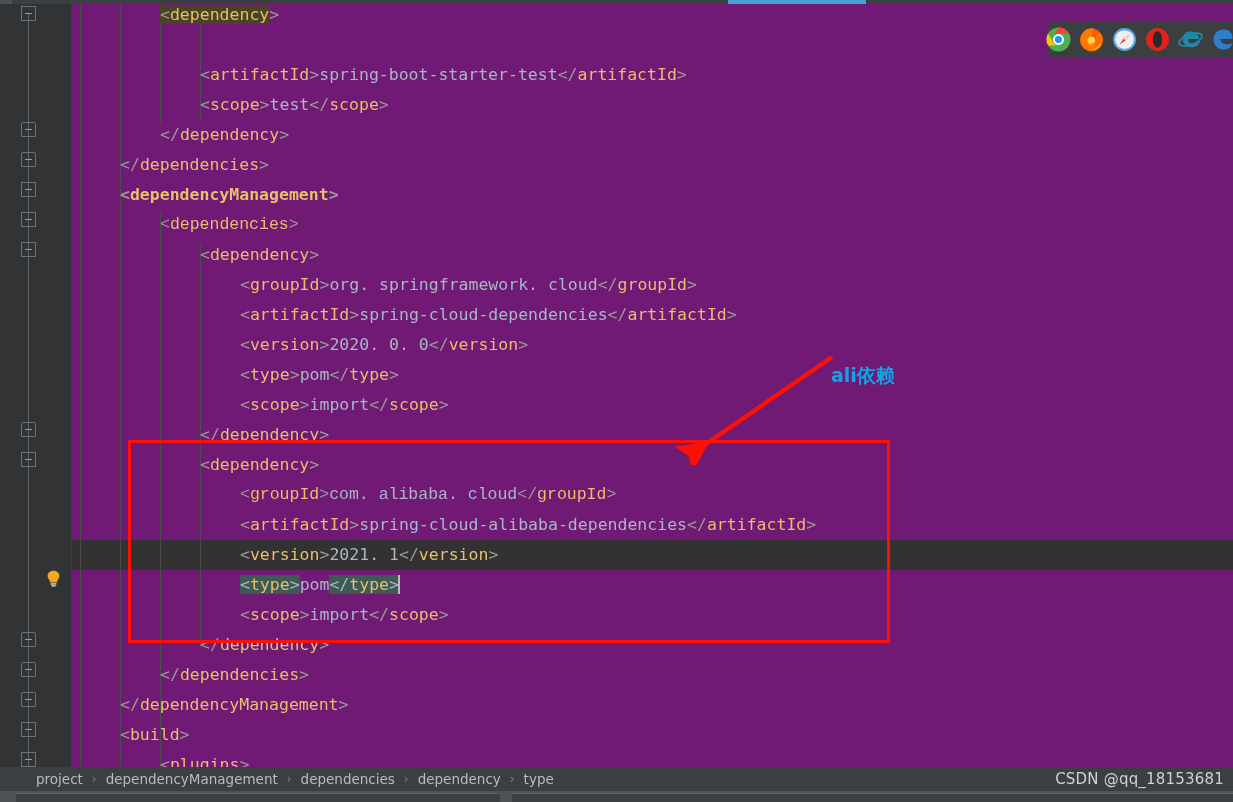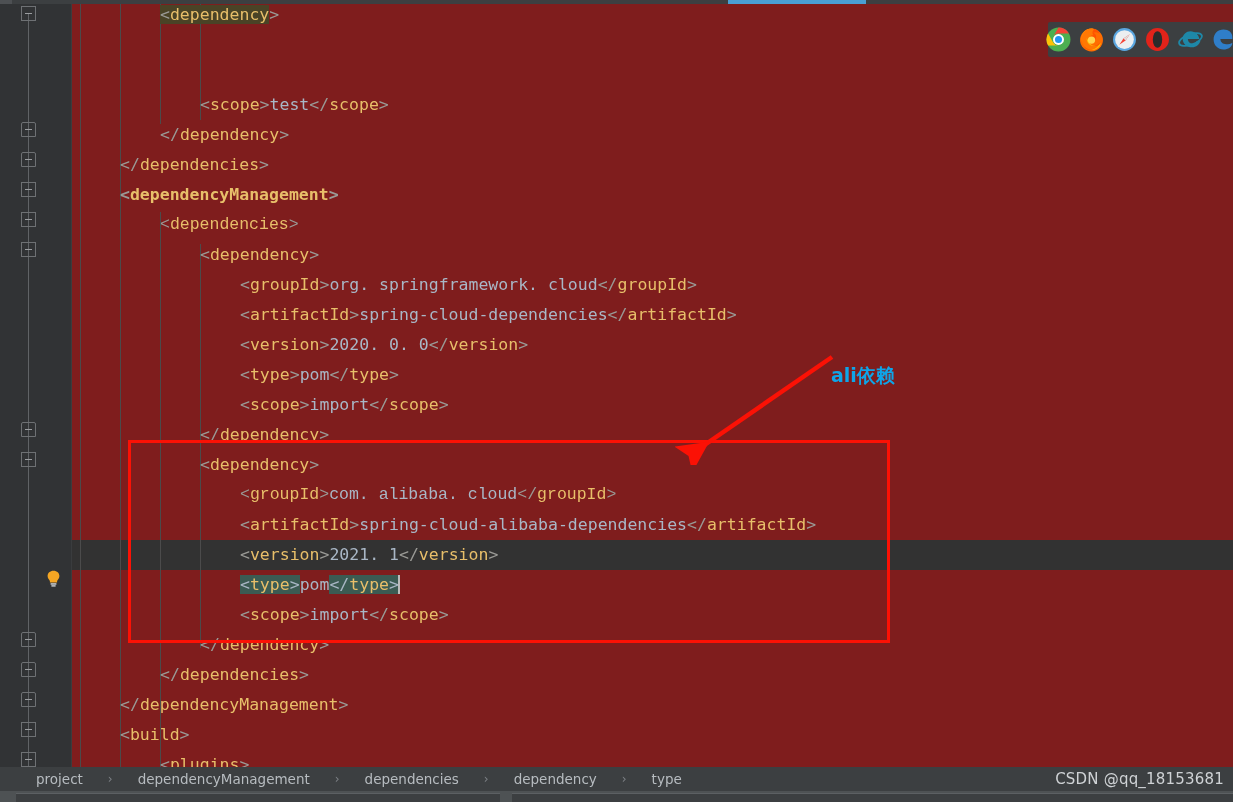--- a/index.html
+++ b/index.html
@@ -66,21 +66,21 @@
     background: transparent;
   }
 
   .bulb {
     position: absolute; left: 46px; width: 15px; height: 17px;
   }
 
   
   .editor {
     position: absolute; left: 72px; top: 4px; width: 1161px; height: 763px;
-    background: #7f1d1d;
+    background: #701a75;
     overflow: hidden;
   }
   .current-line {
     position: absolute; left: 0; width: 1161px; height: 30px;
     background: #323232;
   }
   .indent-guide {
     position: absolute; width: 1px; background: #4b4b4b;
   }
   .code-line {
@@ -133,21 +133,21 @@
 
   
   .breadcrumb {
     position: absolute; left: 0; top: 767px; width: 1233px; height: 24px;
     background: #3c3f41;
     display: flex; align-items: center;
     padding-left: 34px;
     font-family: "DejaVu Sans", sans-serif;
     font-size: 13.5px;
     color: #b7bcc0;
-    gap: 16px;
+    gap: 0px;
   }
   .crumb { padding: 0 2px; cursor: default; }
   .crumb-sep { color: #7d8186; padding: 0 7px; font-size: 12px; }
 
   .watermark {
     position: absolute; right: 9px; top: 767px; height: 24px;
     display: flex; align-items: center;
     font-family: "DejaVu Sans", sans-serif;
     font-size: 15px;
     color: #cfd2d5;
@@ -200,20 +200,21 @@
 
   <div class="editor" id="editor">
       <div class="current-line" style="top: 536px;"></div>
       <div class="indent-guide" style="left: 8px; top: 0px; height: 763px;"></div>
       <div class="indent-guide" style="left: 48px; top: 0px; height: 763px;"></div>
       <div class="indent-guide" style="left: 88px; top: 0px; height: 120px;"></div>
       <div class="indent-guide" style="left: 88px; top: 208px; height: 555px;"></div>
       <div class="indent-guide" style="left: 128px; top: 240px; height: 404px;"></div>
       <div class="indent-guide" style="left: 128px; top: 0px; height: 116px;"></div>
       <div class="code-line" style="top: -4px; padding-left: 88px;"><span class="br hl-ident">&lt;</span><span class="tg hl-ident">dependency</span><span class="br">&gt;</span></div>
+      <div class="code-line" style="top: 56px; padding-left: 128px;"><span class="br">&lt;</span><span class="tg">artifactId</span><span class="br">&gt;</span><span class="tx">spring-boot-starter-test</span><span class="br">&lt;/</span><span class="tg">artifactId</span><span class="br">&gt;</span></div>
       <div class="code-line" style="top: 86px; padding-left: 128px;"><span class="br">&lt;</span><span class="tg">scope</span><span class="br">&gt;</span><span class="tx">test</span><span class="br">&lt;/</span><span class="tg">scope</span><span class="br">&gt;</span></div>
       <div class="code-line" style="top: 116px; padding-left: 88px;"><span class="br">&lt;/</span><span class="tg">dependency</span><span class="br">&gt;</span></div>
       <div class="code-line" style="top: 146px; padding-left: 48px;"><span class="br">&lt;/</span><span class="tg">dependencies</span><span class="br">&gt;</span></div>
       <div class="code-line" style="top: 176px; padding-left: 48px; font-weight: bold;"><span class="br">&lt;</span><span class="tg">dependencyManagement</span><span class="br">&gt;</span></div>
       <div class="code-line" style="top: 206px; padding-left: 88px; font-family: Liberation Mono, monospace;"><span class="br">&lt;</span><span class="tg">dependencies</span><span class="br">&gt;</span></div>
       <div class="code-line" style="top: 236px; padding-left: 128px;"><span class="br">&lt;</span><span class="tg">dependency</span><span class="br">&gt;</span></div>
       <div class="code-line" style="top: 266px; padding-left: 168px;"><span class="br">&lt;</span><span class="tg">groupId</span><span class="br">&gt;</span><span class="tx">org. springframework. cloud</span><span class="br">&lt;/</span><span class="tg">groupId</span><span class="br">&gt;</span></div>
       <div class="code-line" style="top: 296px; padding-left: 168px;"><span class="br">&lt;</span><span class="tg">artifactId</span><span class="br">&gt;</span><span class="tx">spring-cloud-dependencies</span><span class="br">&lt;/</span><span class="tg">artifactId</span><span class="br">&gt;</span></div>
       <div class="code-line" style="top: 326px; padding-left: 168px;"><span class="br">&lt;</span><span class="tg">version</span><span class="br">&gt;</span><span class="tx">2020. 0. 0</span><span class="br">&lt;/</span><span class="tg">version</span><span class="br">&gt;</span></div>
       <div class="code-line" style="top: 356px; padding-left: 168px;"><span class="br">&lt;</span><span class="tg">type</span><span class="br">&gt;</span><span class="tx">pom</span><span class="br">&lt;/</span><span class="tg">type</span><span class="br">&gt;</span></div>

